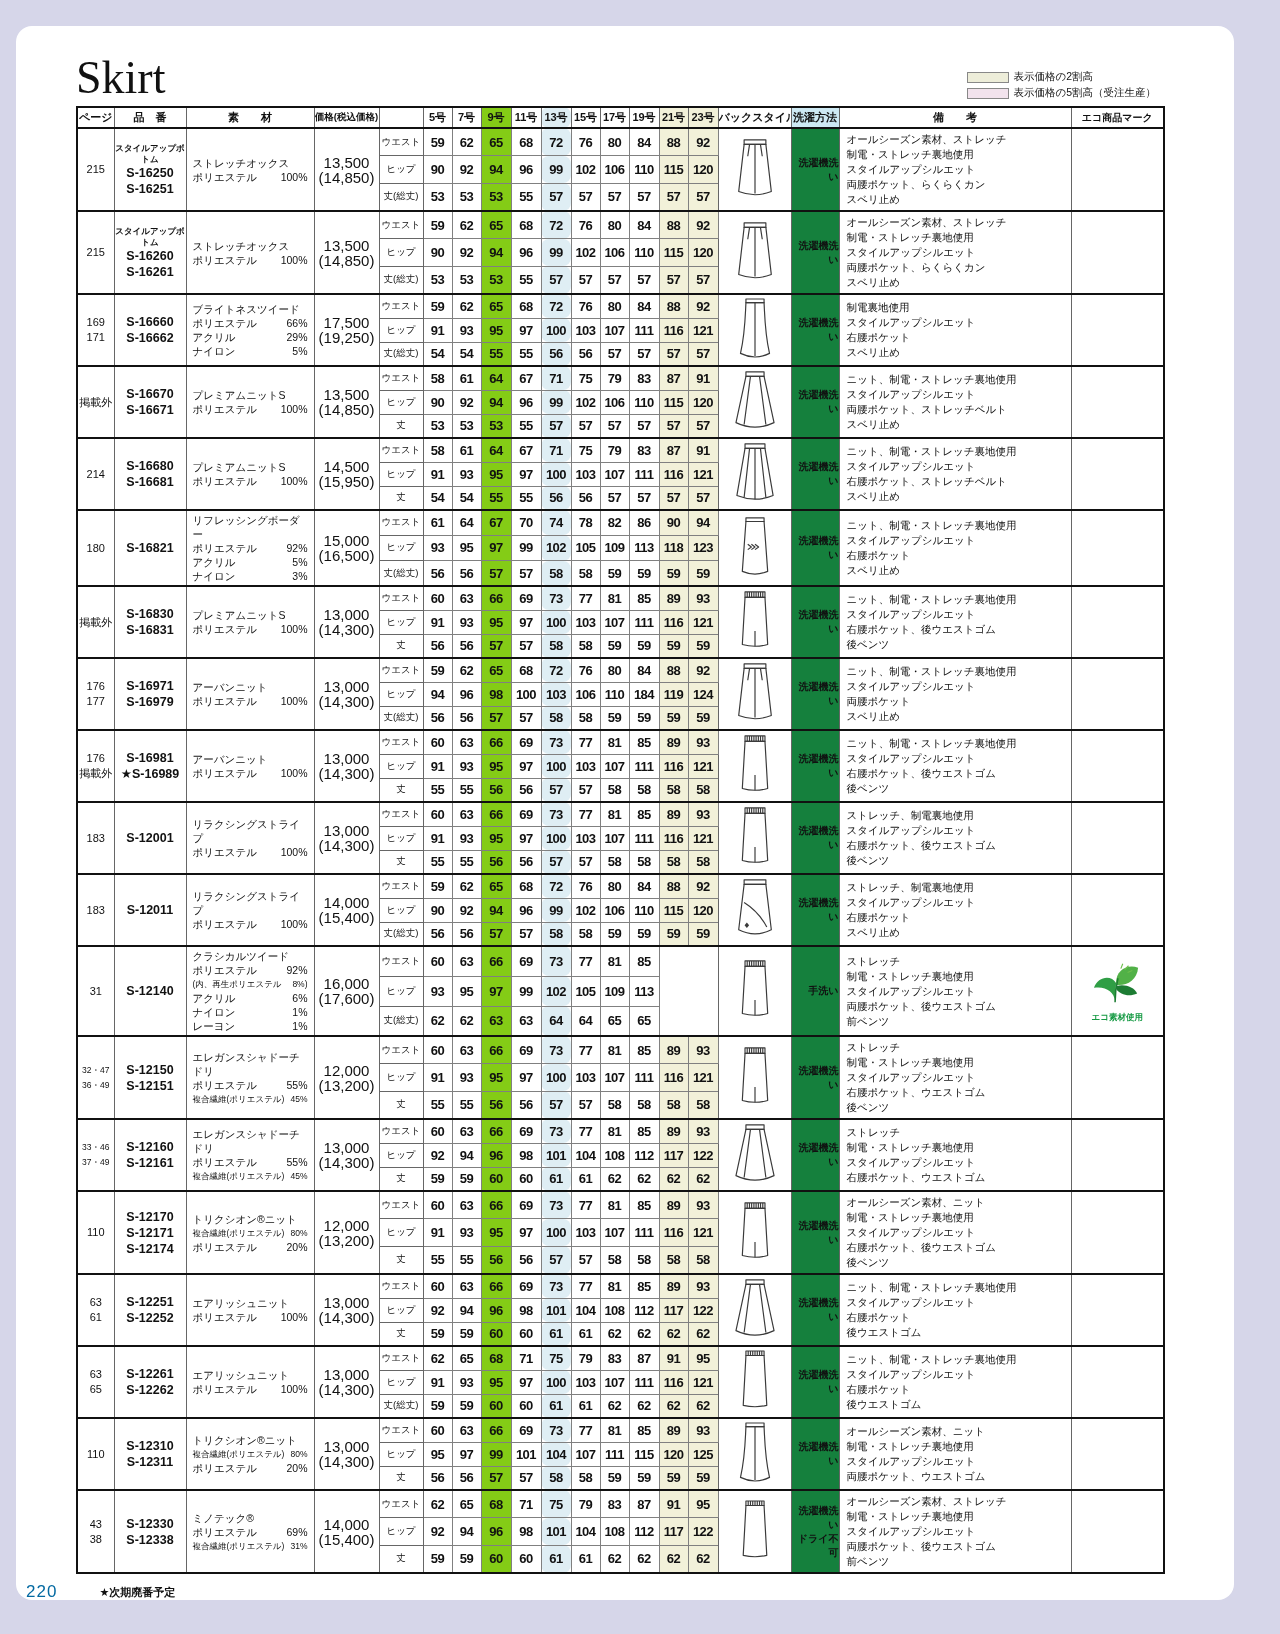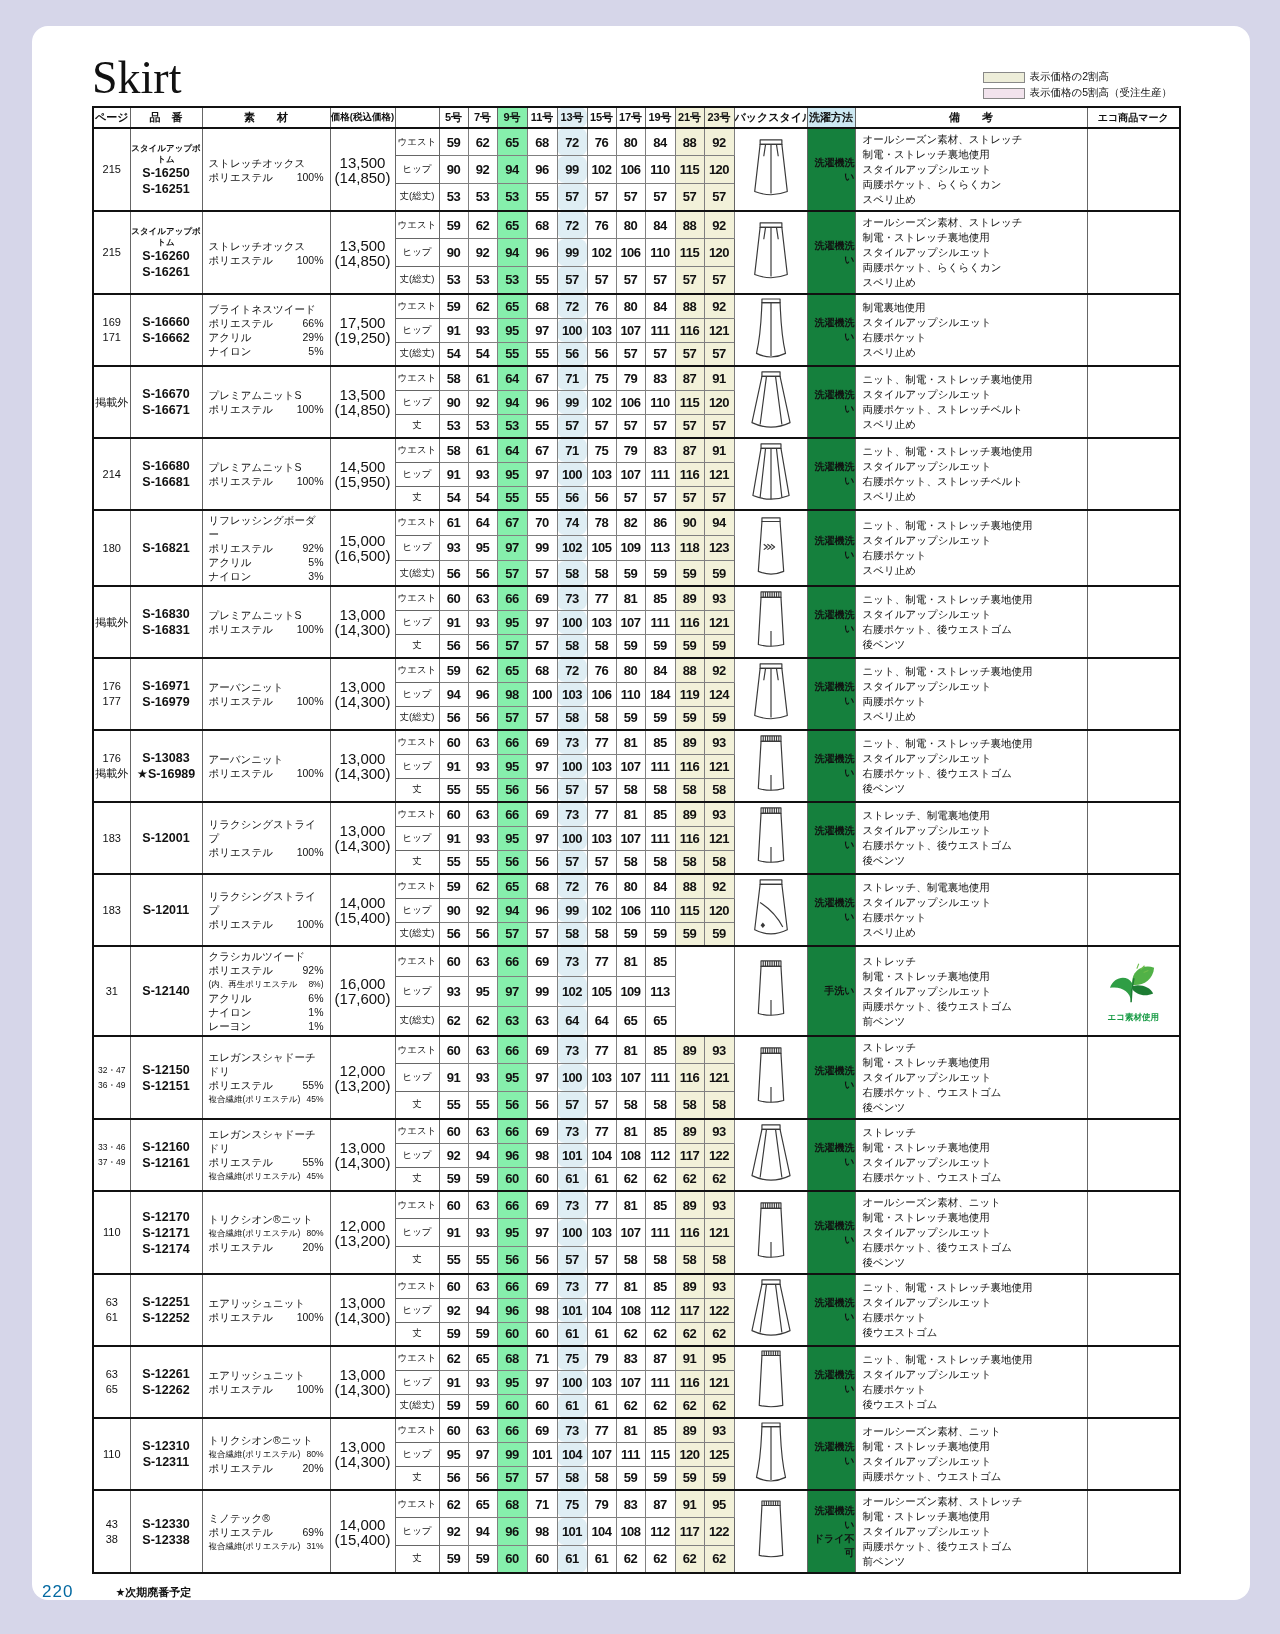--- a/index.html
+++ b/index.html
@@ -4,21 +4,21 @@
 <style>
   html,body{margin:0;padding:0;}
   body{
     width:1280px;height:1634px;
     background:#d6d6e9;
     font-family:"Liberation Sans","DejaVu Sans",sans-serif;
     color:#111;
     position:relative;
   }
   .page{
-    position:absolute;left:32px;top:26px;
+    position:absolute;left:16px;top:26px;
     width:1218px;height:1574px;
     background:#ffffff;border-radius:16px;
     box-sizing:border-box;
     padding:6px 0 0 60px;
   }
   .head{
     display:flex;justify-content:space-between;align-items:flex-end;
     height:70px;padding-right:78px;
   }
   h1.title{
@@ -37,21 +37,21 @@
   }
   th,td{border:1px solid #666;box-sizing:border-box;padding:0;}
   thead th{
     height:21px;font-size:11px;font-weight:700;text-align:center;
     background:#fff;border-bottom:2px solid #111;
     overflow:hidden;white-space:nowrap;
   }
   thead th.price-h{font-size:9.5px;}
   thead th.eco-h{font-size:10px;}
   thead th.washh{background:#cde9f3;}
-  .s9{background:#86efac;}
+  .s9{background:#84cc16;}
   .s13{background:#dfeef4;border-radius:8px;}
   .s21{background:#f2f1d9;}
   td.sz{
     text-align:center;font-size:13px;font-weight:700;height:24px;
     border-color:#808080;letter-spacing:-0.5px;
   }
   td.blank{background:#fff;border-left:none;border-right:none;border-top:none;border-bottom:none;}
   .grp-first td{border-top:2px solid #111;}
   td.mlabel{
     font-size:9.5px;text-align:center;color:#111;height:24px;
@@ -753,21 +753,21 @@
           <td class="sz">59</td>
           <td class="sz s21">59</td>
           <td class="sz s21">59</td>
         </tr>
         <tr class="grp-first">
           <td class="pagecell" rowspan="3">
             <div>176</div>
             <div>掲載外</div>
           </td>
           <td class="codecell" rowspan="3">
-            <div>S-13083</div>
+            <div>S-16981</div>
             <div>★S-16989</div>
           </td>
           <td class="matcell" rowspan="3">
             <div class="matline">
               <span>アーバンニット</span>
             </div>
             <div class="matline">
               <span>ポリエステル</span>
               <span>100%</span>
             </div>

